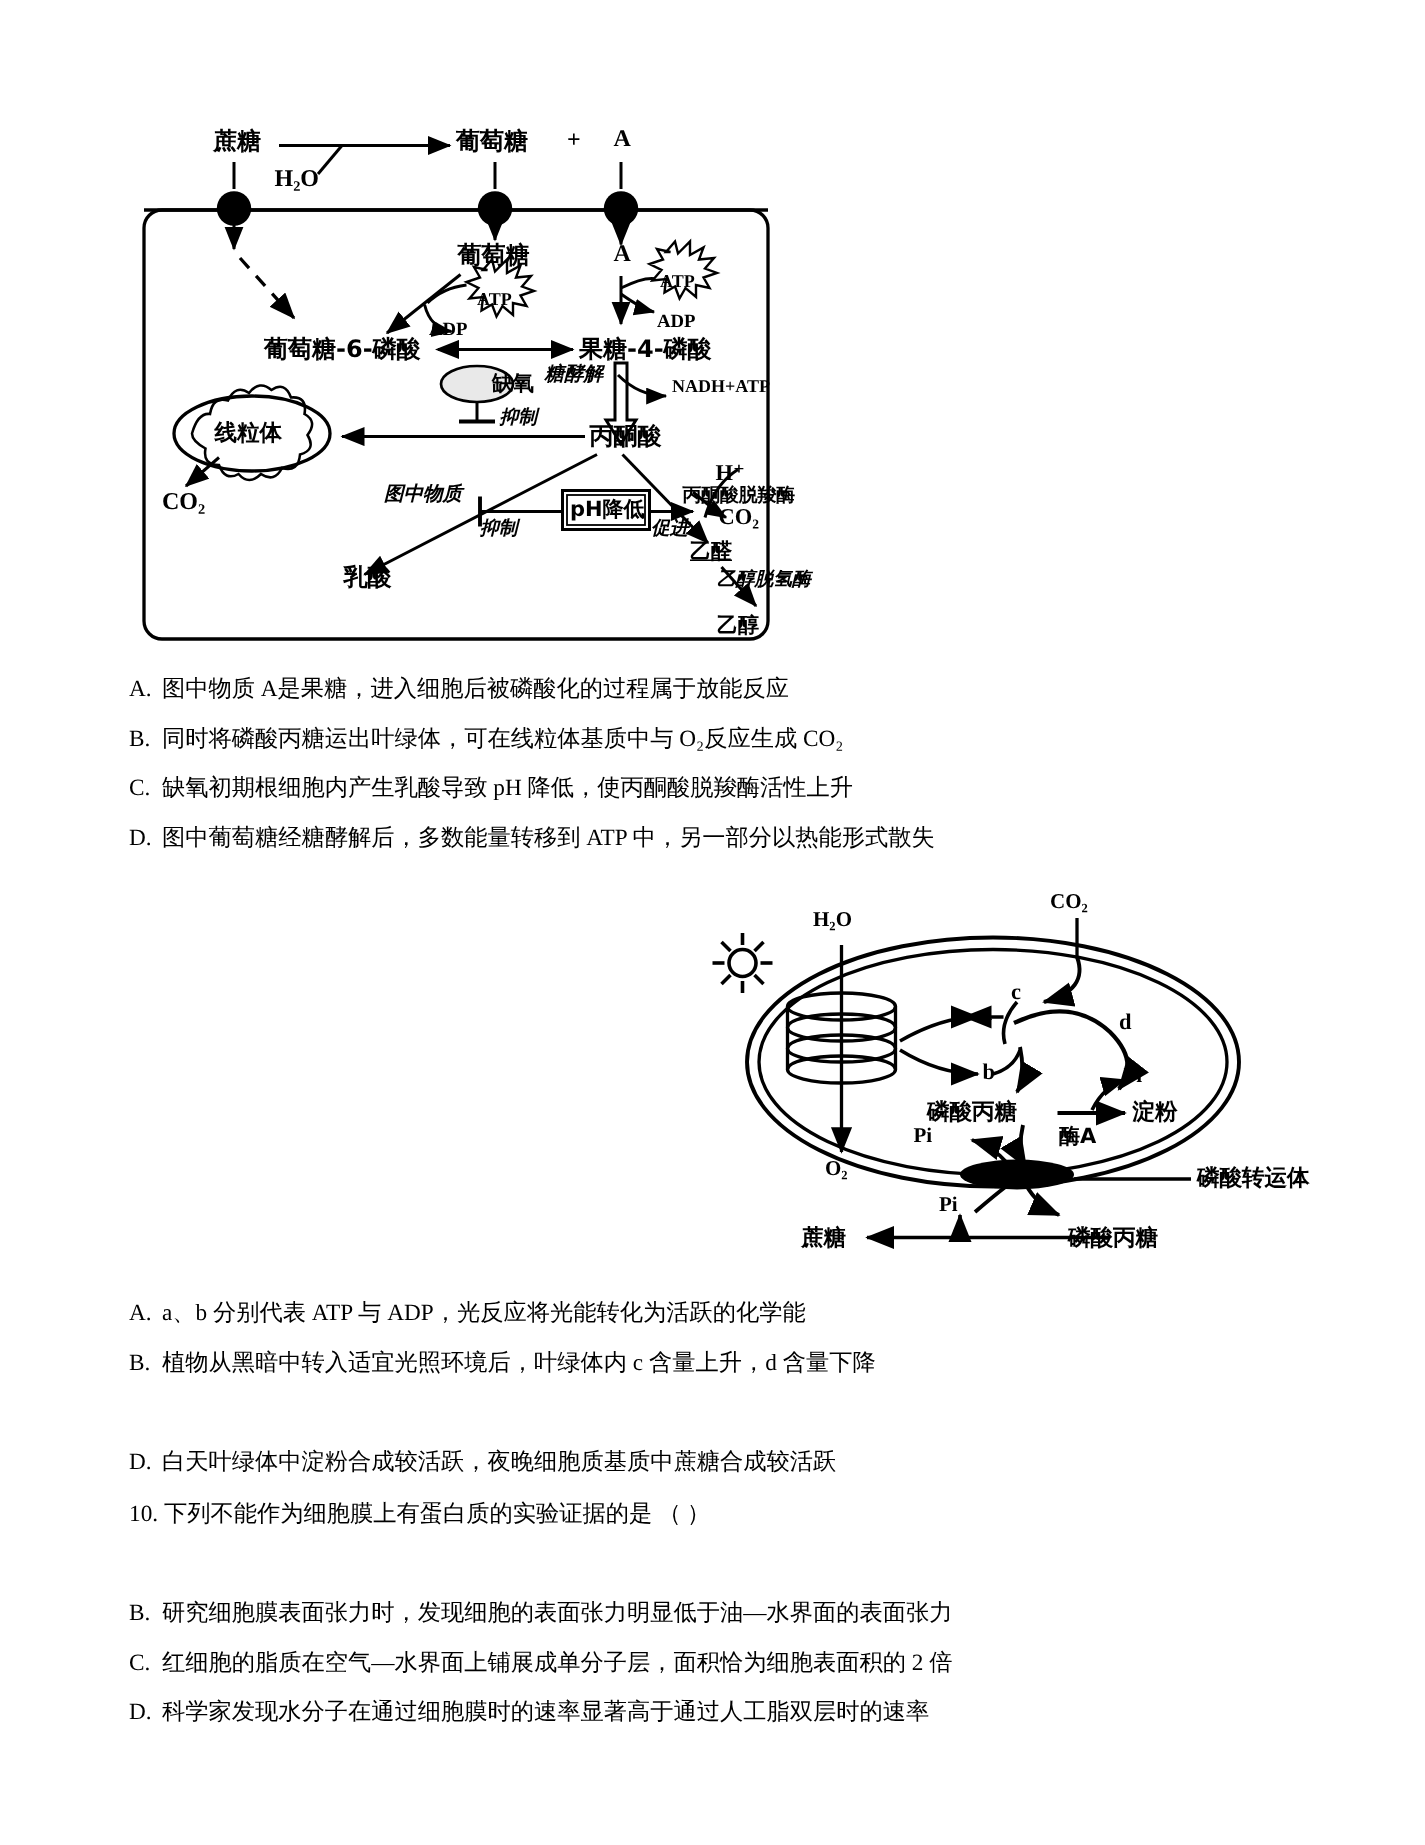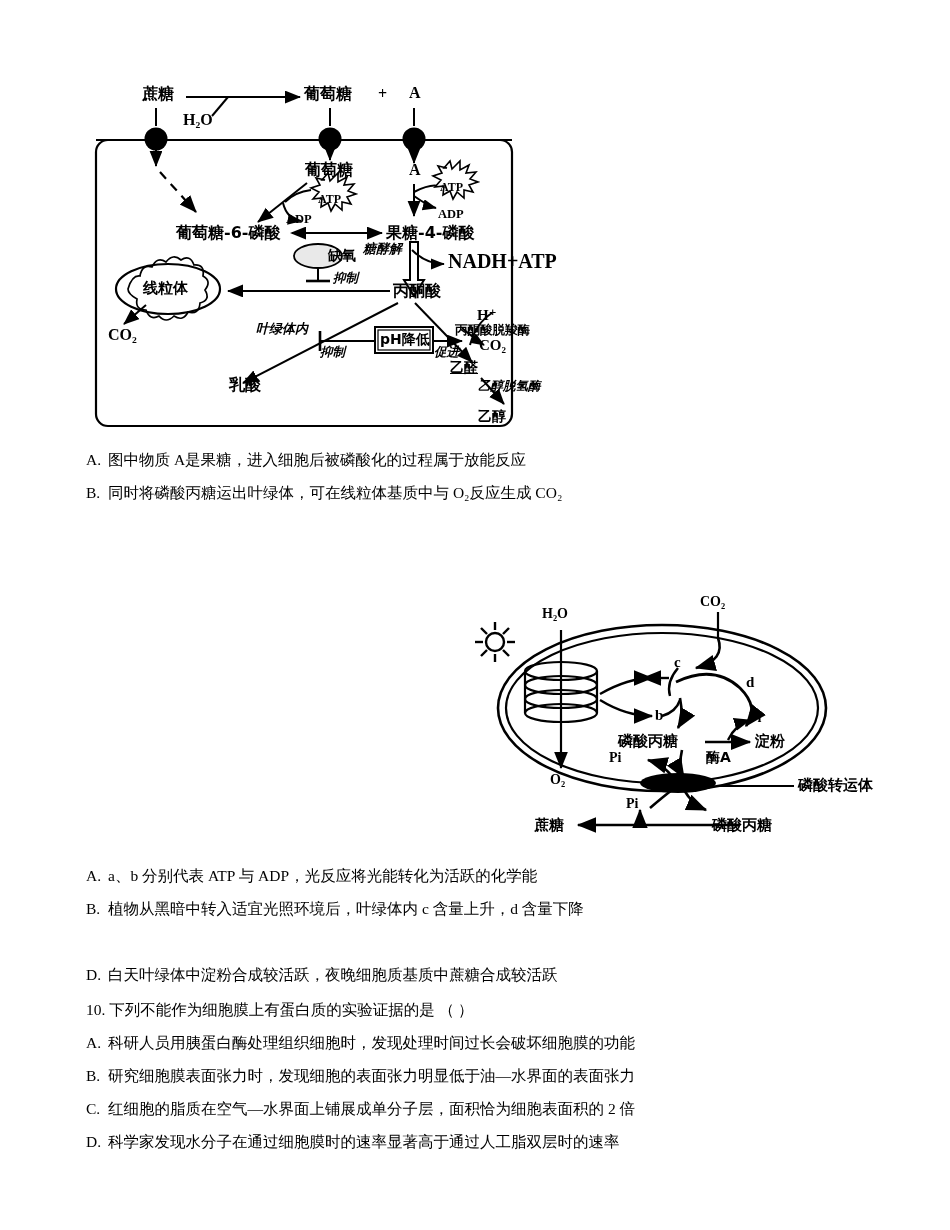--- a/index.html
+++ b/index.html
@@ -136,50 +136,56 @@
 
     <span class="lab serifb" style="left:318px;top:192px;font-size:12px;">ATP</span>
     <span class="lab serifb" style="left:286px;top:212px;font-size:12.5px;">ADP</span>
     <span class="lab serifb" style="left:440px;top:180px;font-size:12px;">ATP</span>
     <span class="lab serifb" style="left:438px;top:207px;font-size:12.5px;">ADP</span>
 
     <span class="lab cn" style="left:176px;top:223px;font-size:16px;">葡萄糖-6-磷酸</span>
     <span class="lab cn" style="left:386px;top:223px;font-size:16px;">果糖-4-磷酸</span>
 
     <span class="lab cn" style="left:363px;top:240px;font-size:13px;font-style:italic;">糖酵解</span>
-    <span class="lab serifb" style="left:448px;top:250px;font-size:20px;text-align:right;">NADH+ATP</span>
+    <span class="lab serifb" style="left:448px;top:250px;font-size:12px;text-align:right;">NADH+ATP</span>
 
     <span class="lab cn" style="left:300px;top:247px;font-size:14px;padding-left:28px;">缺氧</span>
     <span class="lab cn" style="left:333px;top:270px;font-size:12.5px;font-style:italic;">抑制</span>
 
     <span class="lab cn" style="left:143px;top:279px;font-size:15px;">线粒体</span>
     <span class="lab serifb" style="left:108px;top:326px;font-size:16px;">CO₂</span>
 
     <span class="lab cn" style="left:393px;top:281px;font-size:16px;">丙酮酸</span>
 
-    <span class="lab cn" style="left:256px;top:320px;font-size:13px;font-style:italic;">叶绿体内</span>
+    <span class="lab cn" style="left:256px;top:320px;font-size:13px;font-style:italic;">图中物质</span>
     <span class="lab cn" style="left:320px;top:344px;font-size:12.5px;font-style:italic;">抑制</span>
     <span class="lab cn" style="left:380px;top:331px;font-size:14px;">pH降低</span>
     <span class="lab cn" style="left:434px;top:344px;font-size:12.5px;font-style:italic;">促进</span>
 
     <span class="lab cn" style="left:229px;top:375px;font-size:16px;">乳酸</span>
 
     <span class="lab serifb" style="left:477px;top:306px;font-size:15px;">H⁺</span>
     <span class="lab cn" style="left:455px;top:322px;font-size:12.5px;">丙酮酸脱羧酶</span>
     <span class="lab serifb" style="left:479px;top:337px;font-size:15px;">CO₂</span>
-    <span class="lab cn" style="left:450px;top:359px;font-size:14px;text-decoration:underline;">乙醛</span>
+    <span class="lab cn" style="left:460px;top:359px;font-size:14px;text-decoration:underline;">乙醛</span>
     <span class="lab cn" style="left:478px;top:378px;font-size:12.5px;font-style:italic;">乙醇脱氢酶</span>
     <span class="lab cn" style="left:478px;top:408px;font-size:14px;">乙醇</span>
   </div>
 
   <div class="opt" style="left:86px;top:450px;">
     <span class="ltr">A.</span><span>图中物质 A是果糖，进入细胞后被磷酸化的过程属于放能反应</span>
   </div>
   <div class="opt" style="left:86px;top:483px;">
     <span class="ltr">B.</span><span>同时将磷酸丙糖运出叶绿体，可在线粒体基质中与 O₂反应生成 CO₂</span>
+  </div>
+  <div class="opt" style="left:86px;top:516px;">
+    <span class="ltr">C.</span><span>缺氧初期根细胞内产生乳酸导致 pH 降低，使丙酮酸脱羧酶活性上升</span>
+  </div>
+  <div class="opt" style="left:86px;top:549px;">
+    <span class="ltr">D.</span><span>图中葡萄糖经糖酵解后，多数能量转移到 ATP 中，另一部分以热能形式散失</span>
   </div>
 
 
   <div class="fig2">
     <svg width="450" height="260" viewBox="0 0 450 260">
       <defs>
         <marker id="b-ah" markerWidth="9" markerHeight="9" refX="7.5" refY="3.2" orient="auto">
           <path d="M0,0 L8,3.2 L0,6.4 z" fill="#000"></path>
         </marker>
         <marker id="b-ahs" markerWidth="8" markerHeight="8" refX="6.6" refY="2.8" orient="auto">
@@ -280,23 +286,20 @@
   </div>
   <div class="opt" style="left:86px;top:899px;">
     <span class="ltr">B.</span><span>植物从黑暗中转入适宜光照环境后，叶绿体内 c 含量上升，d 含量下降</span>
   </div>
   <div class="opt" style="left:86px;top:965px;">
     <span class="ltr">D.</span><span>白天叶绿体中淀粉合成较活跃，夜晚细胞质基质中蔗糖合成较活跃</span>
   </div>
 
   <div class="qline" style="left:86px;top:1000px;">10.  下列不能作为细胞膜上有蛋白质的实验证据的是 （  ）</div>
 
-  <div class="opt" style="left:86px;top:1033px;">
-    <span class="ltr">A.</span><span>科研人员用胰蛋白酶处理组织细胞时，发现处理时间过长会破坏细胞膜的功能</span>
-  </div>
   <div class="opt" style="left:86px;top:1066px;">
     <span class="ltr">B.</span><span>研究细胞膜表面张力时，发现细胞的表面张力明显低于油—水界面的表面张力</span>
   </div>
   <div class="opt" style="left:86px;top:1099px;">
     <span class="ltr">C.</span><span>红细胞的脂质在空气—水界面上铺展成单分子层，面积恰为细胞表面积的 2 倍</span>
   </div>
   <div class="opt" style="left:86px;top:1132px;">
     <span class="ltr">D.</span><span>科学家发现水分子在通过细胞膜时的速率显著高于通过人工脂双层时的速率</span>
   </div>
 

